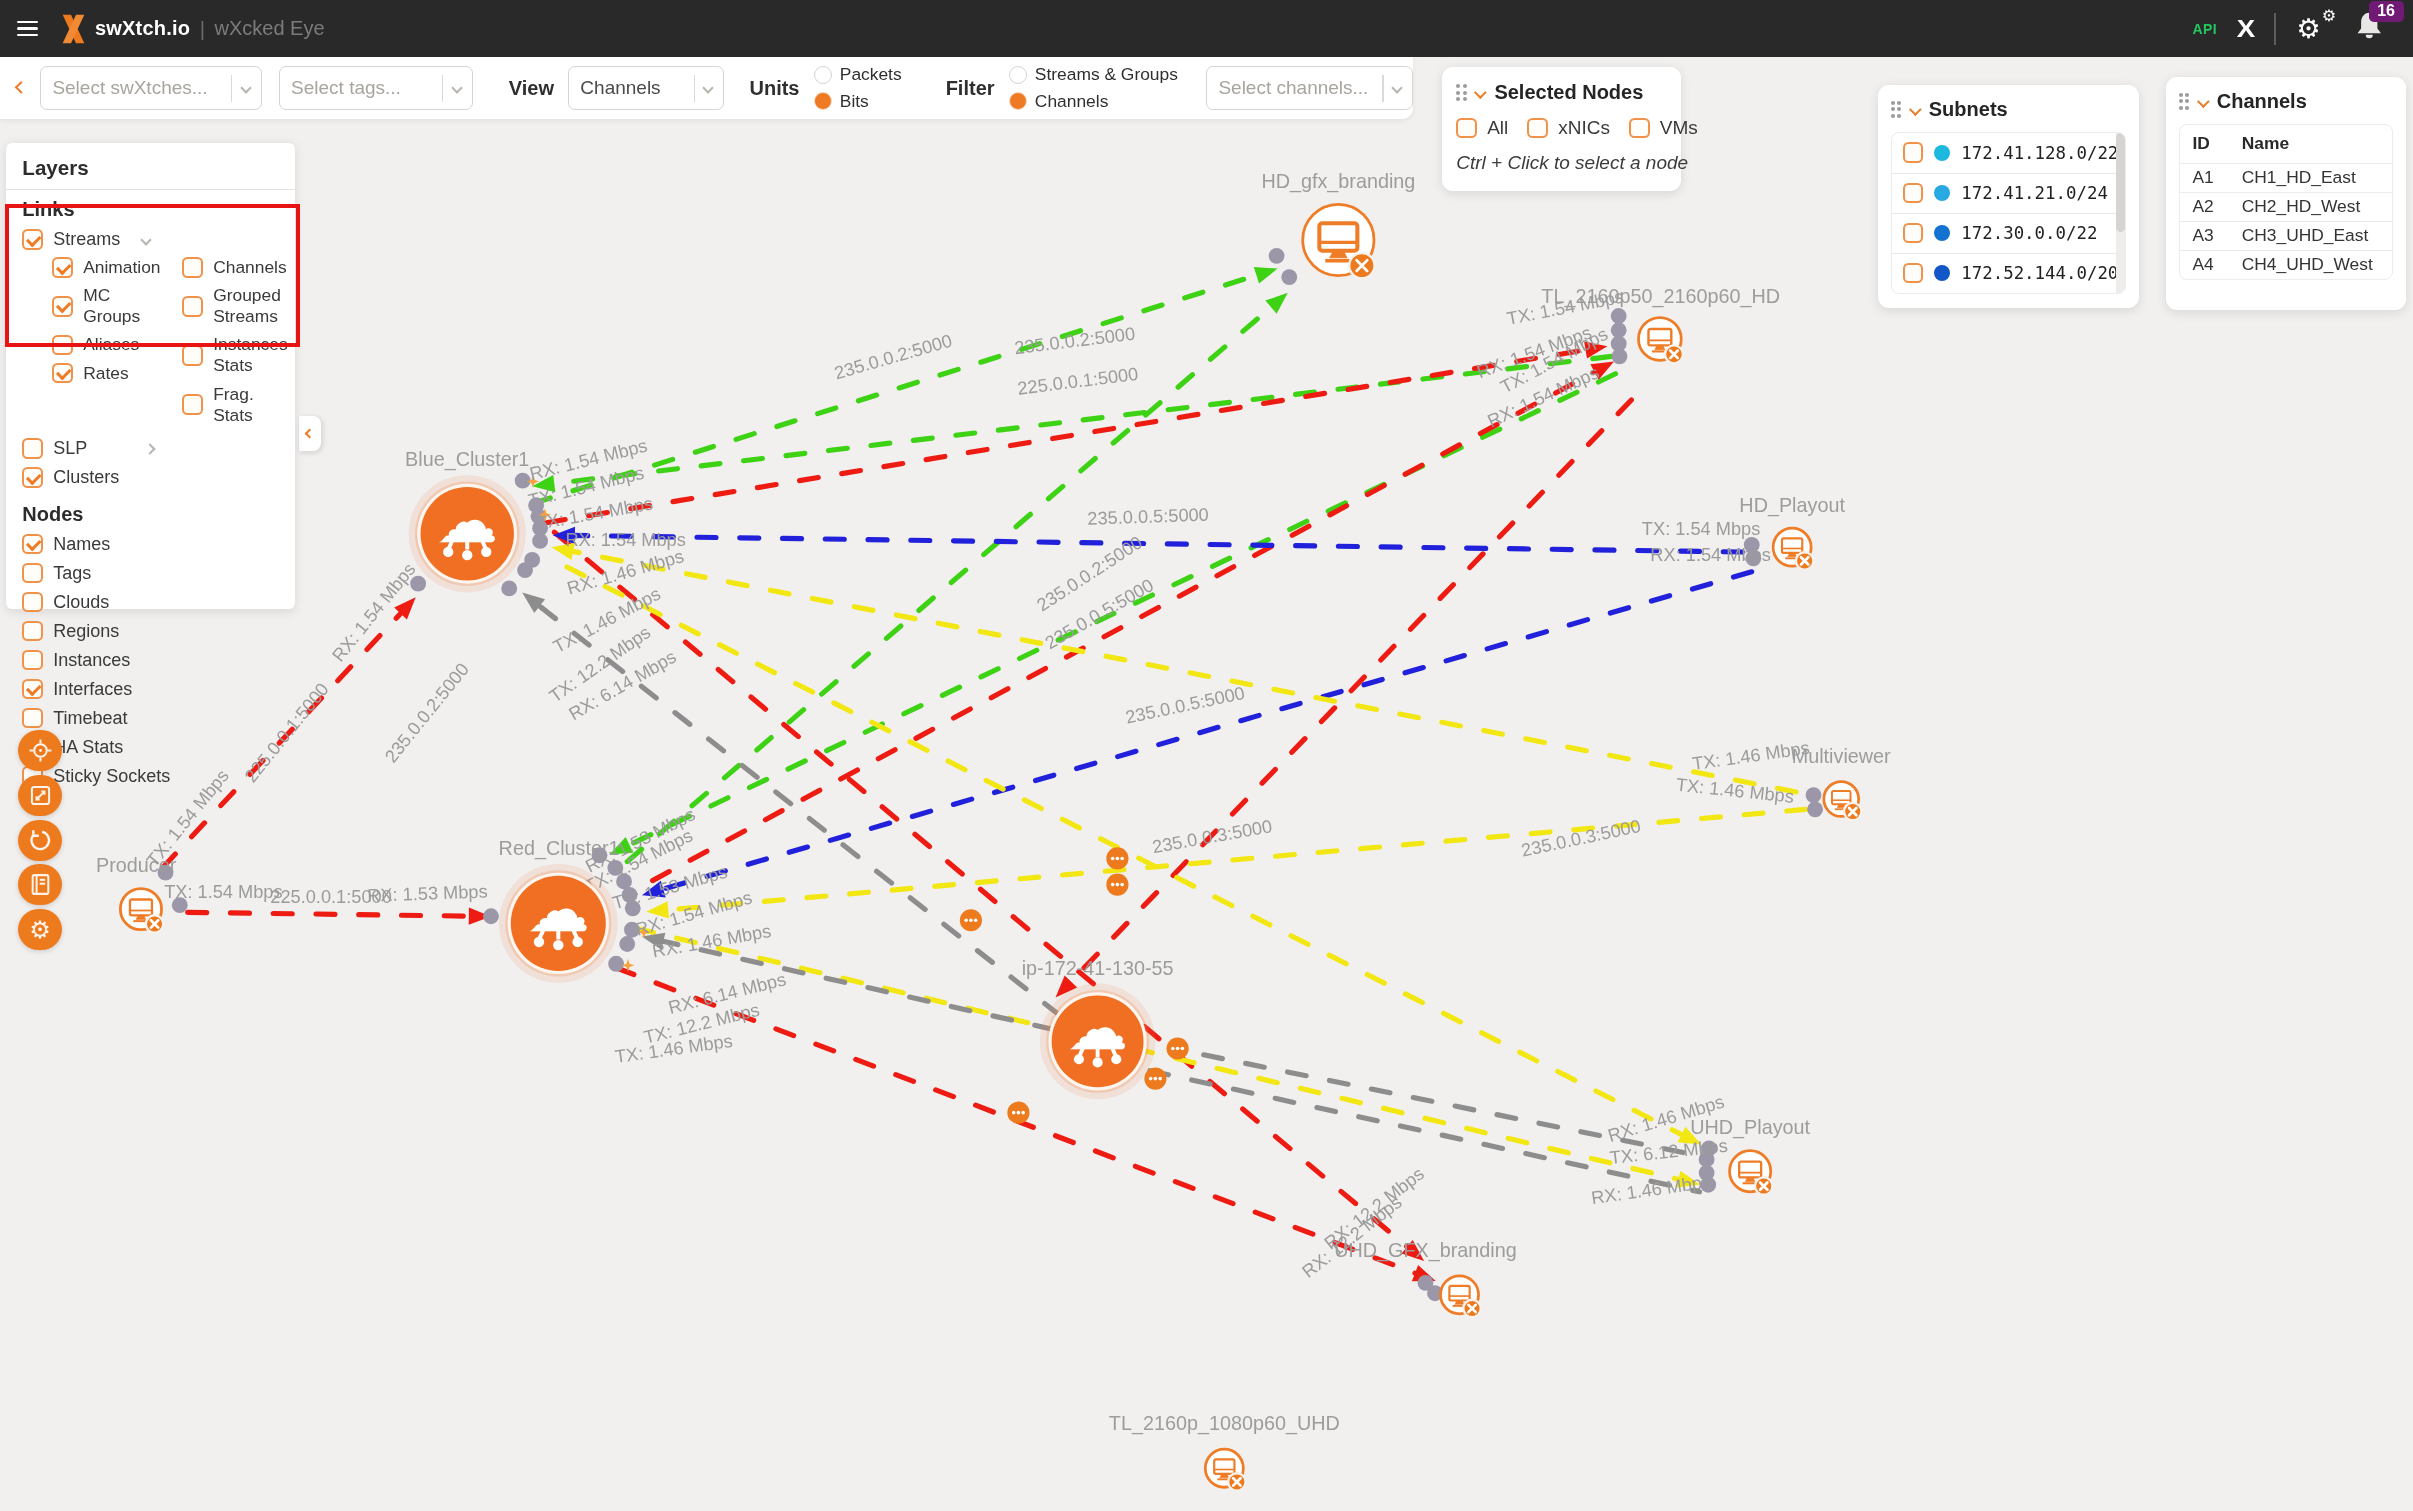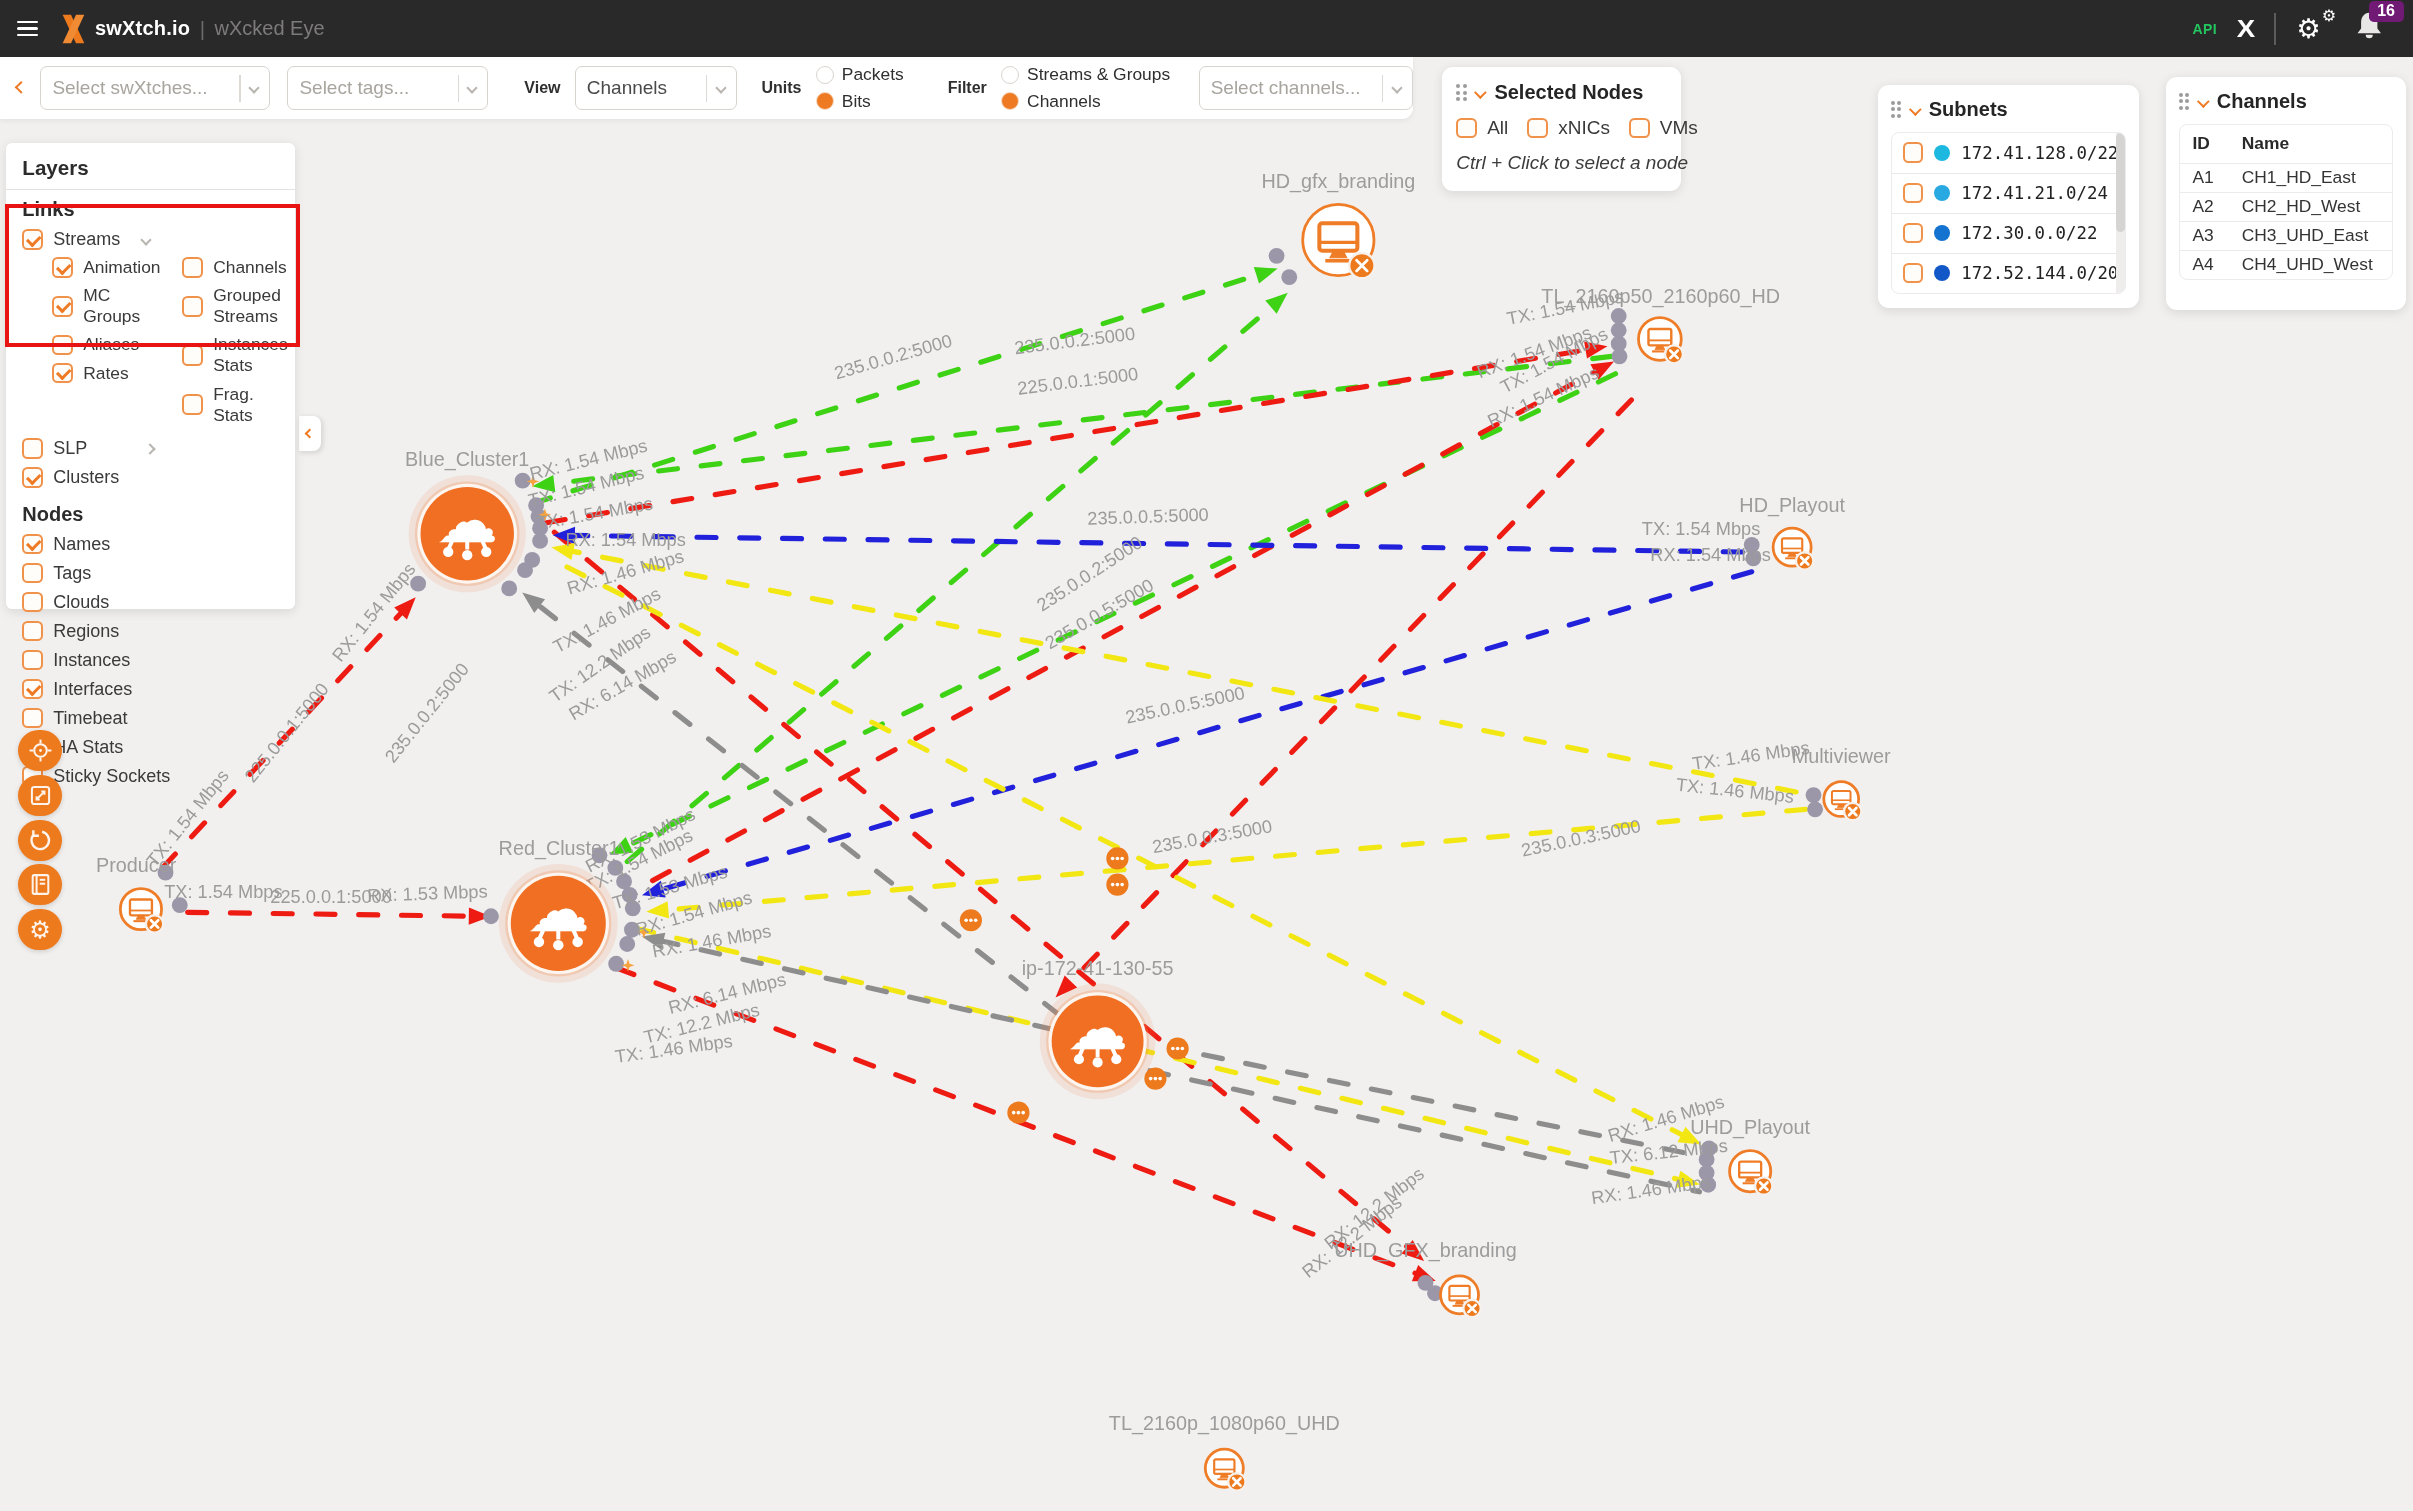--- a/index.html
+++ b/index.html
@@ -36,21 +36,21 @@
   .chev { display:inline-block; width:8.7px; height:8.7px; border-right:2.8px solid #ee7a24;
           border-bottom:2.8px solid #ee7a24; }
   .chev.down { transform:rotate(45deg); }
   .chev.right { transform:rotate(-45deg); }
   .chev.left { transform:rotate(135deg); }
   .chev.gray { border-color:#b9b5b0; width:8px; height:8px; border-width:2.4px; }
   .select { height:44px; background:#fff; border:1.2px solid #d8d4d0; border-radius:7px;
             display:flex; align-items:center; padding:0 11px; color:#a8a49e; font-size:19px; }
   .select .val { color:#4a4a4a; }
   .select .sep { width:1.2px; height:27px; background:#ddd9d5; margin-left:auto; margin-right:9.5px; }
-  .tb-label { font-size:16px; font-weight:bold; color:#2f2f2f; }
+  .tb-label { font-size:20px; font-weight:bold; color:#2f2f2f; }
   .radio-group { display:flex; flex-direction:column; gap:5.5px; }
   .radio-row { display:flex; align-items:center; gap:8px; font-size:17.4px; color:#2f2f2f; white-space:nowrap; }
   .radio { width:18px; height:18px; border-radius:50%; border:1.6px solid #d9d4cf; background:#fff; flex:none; }
   .radio.on { background:#ee7a24; border:1.6px solid #f5dcc4; }
 
   
   .panel { position:absolute; background:#fff; border-radius:11px;
            box-shadow:0 2.4px 11px rgba(0,0,0,.10); z-index:20; }
   .panel-head { display:flex; align-items:center; gap:9.5px; }
   .drag-handle { display:grid; grid-template-columns:repeat(2, 4px); grid-auto-rows:4px; gap:2.4px; }

